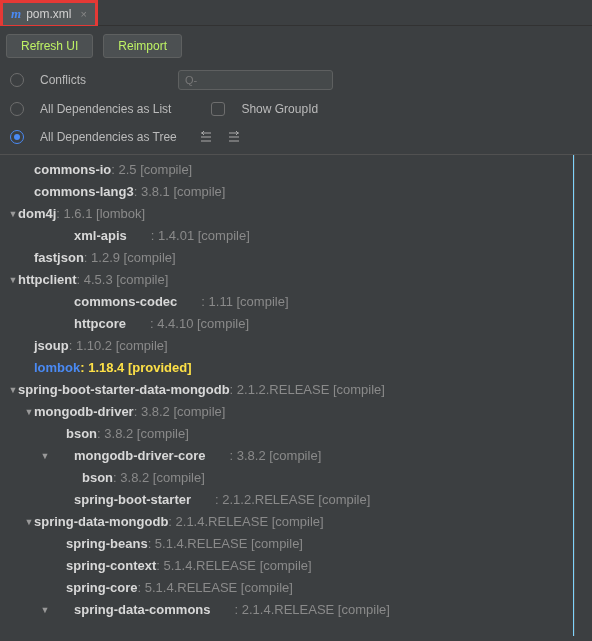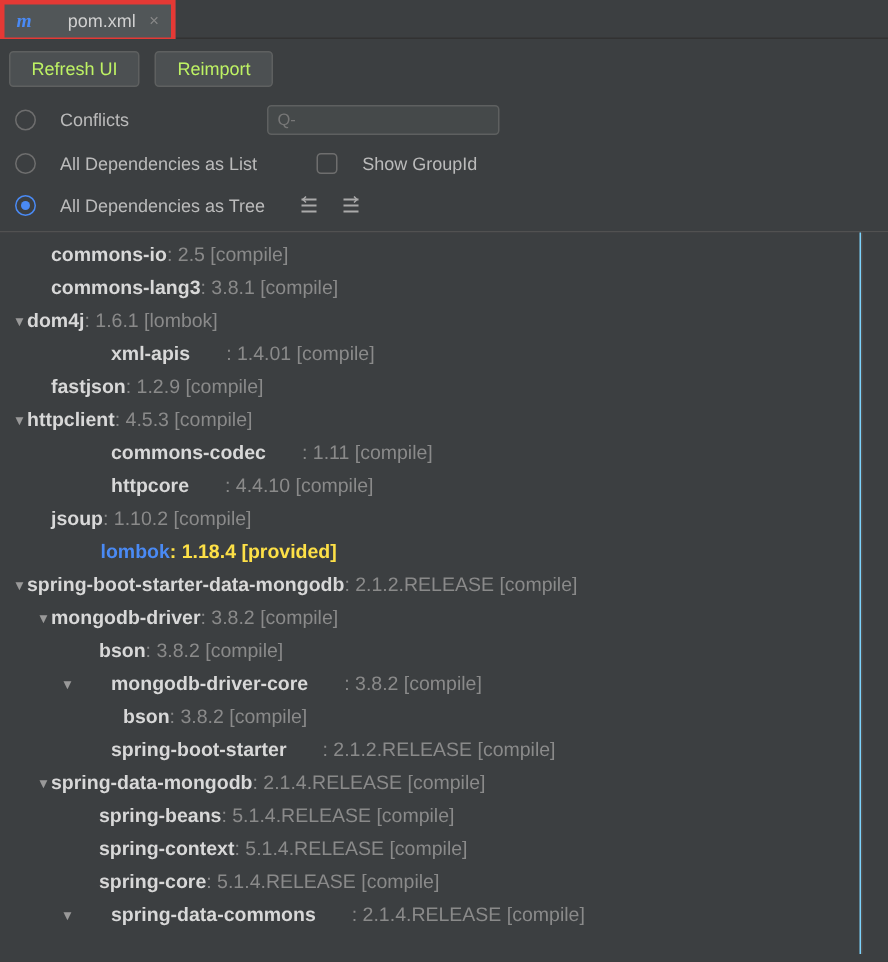--- a/index.html
+++ b/index.html
@@ -29,21 +29,21 @@
     height: 26px;
     gap: 5px;
   }
   .tab-icon-m {
     color: #4a8af4;
     font-style: italic;
     font-weight: bold;
     font-family: Georgia, serif;
     font-size: 13px;
   }
-  .tab-label { color: #d0d0d0; font-size: 12px; margin-left: 19px; }
+  .tab-label { color: #d0d0d0; font-size: 12px; }
   .tab-close { color: #888; font-size: 11px; margin-left: 4px; cursor: pointer; }
   .btn-row {
     display: flex;
     gap: 10px;
     padding: 8px 6px 6px 6px;
   }
   .btn {
     background: #4c5052;
     border: 1px solid #5e6060;
     color: #bef264;
@@ -144,21 +144,21 @@
     width: 10px;
     display: inline-flex;
     justify-content: center;
     color: #999;
     font-size: 9px;
     flex-shrink: 0;
   }
   .arrow.blank { visibility: hidden; }
   .artifact { color: #d8d8d8; font-weight: bold; }
   .ver-scope { color: #8a8a8a; font-weight: normal; }
-  .provided .artifact { color: #4a8af4; margin-left: 33px; }
+  .provided .artifact { color: #4a8af4; }
   .provided .ver-scope { color: #fde047; font-weight: bold; }
   .ind0 { padding-left: 8px; }
   .ind1 { padding-left: 24px; }
   .ind2 { padding-left: 40px; gap: 24px; }
   .ind3 { padding-left: 56px; }
   .ind4 { padding-left: 72px; }
 </style>
 </head>
 <body>
 

